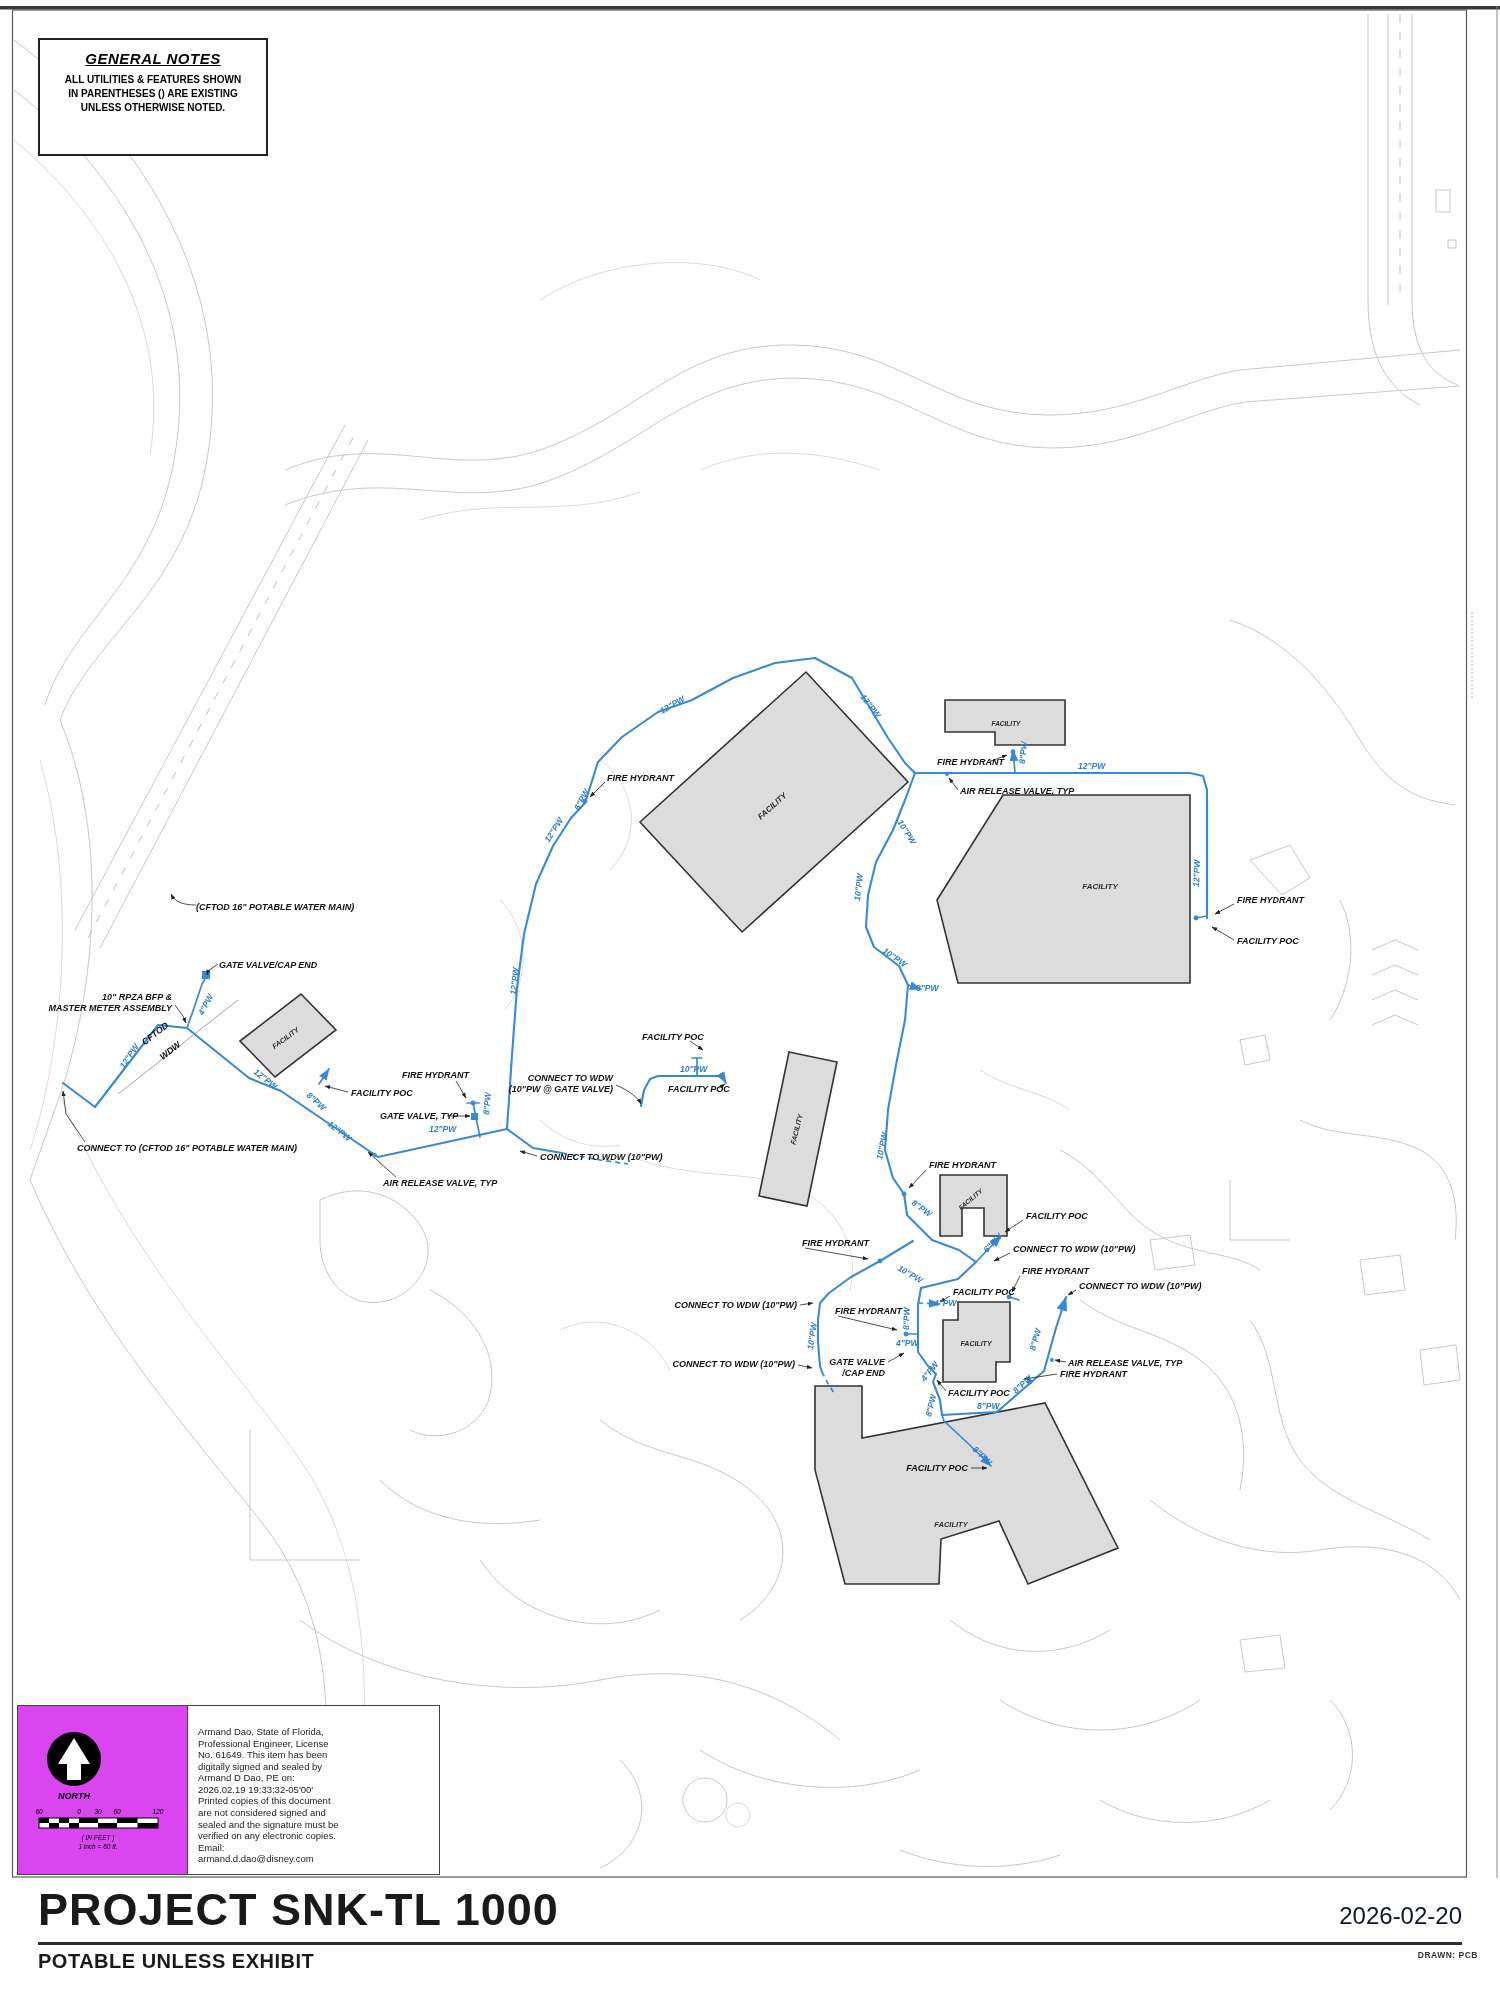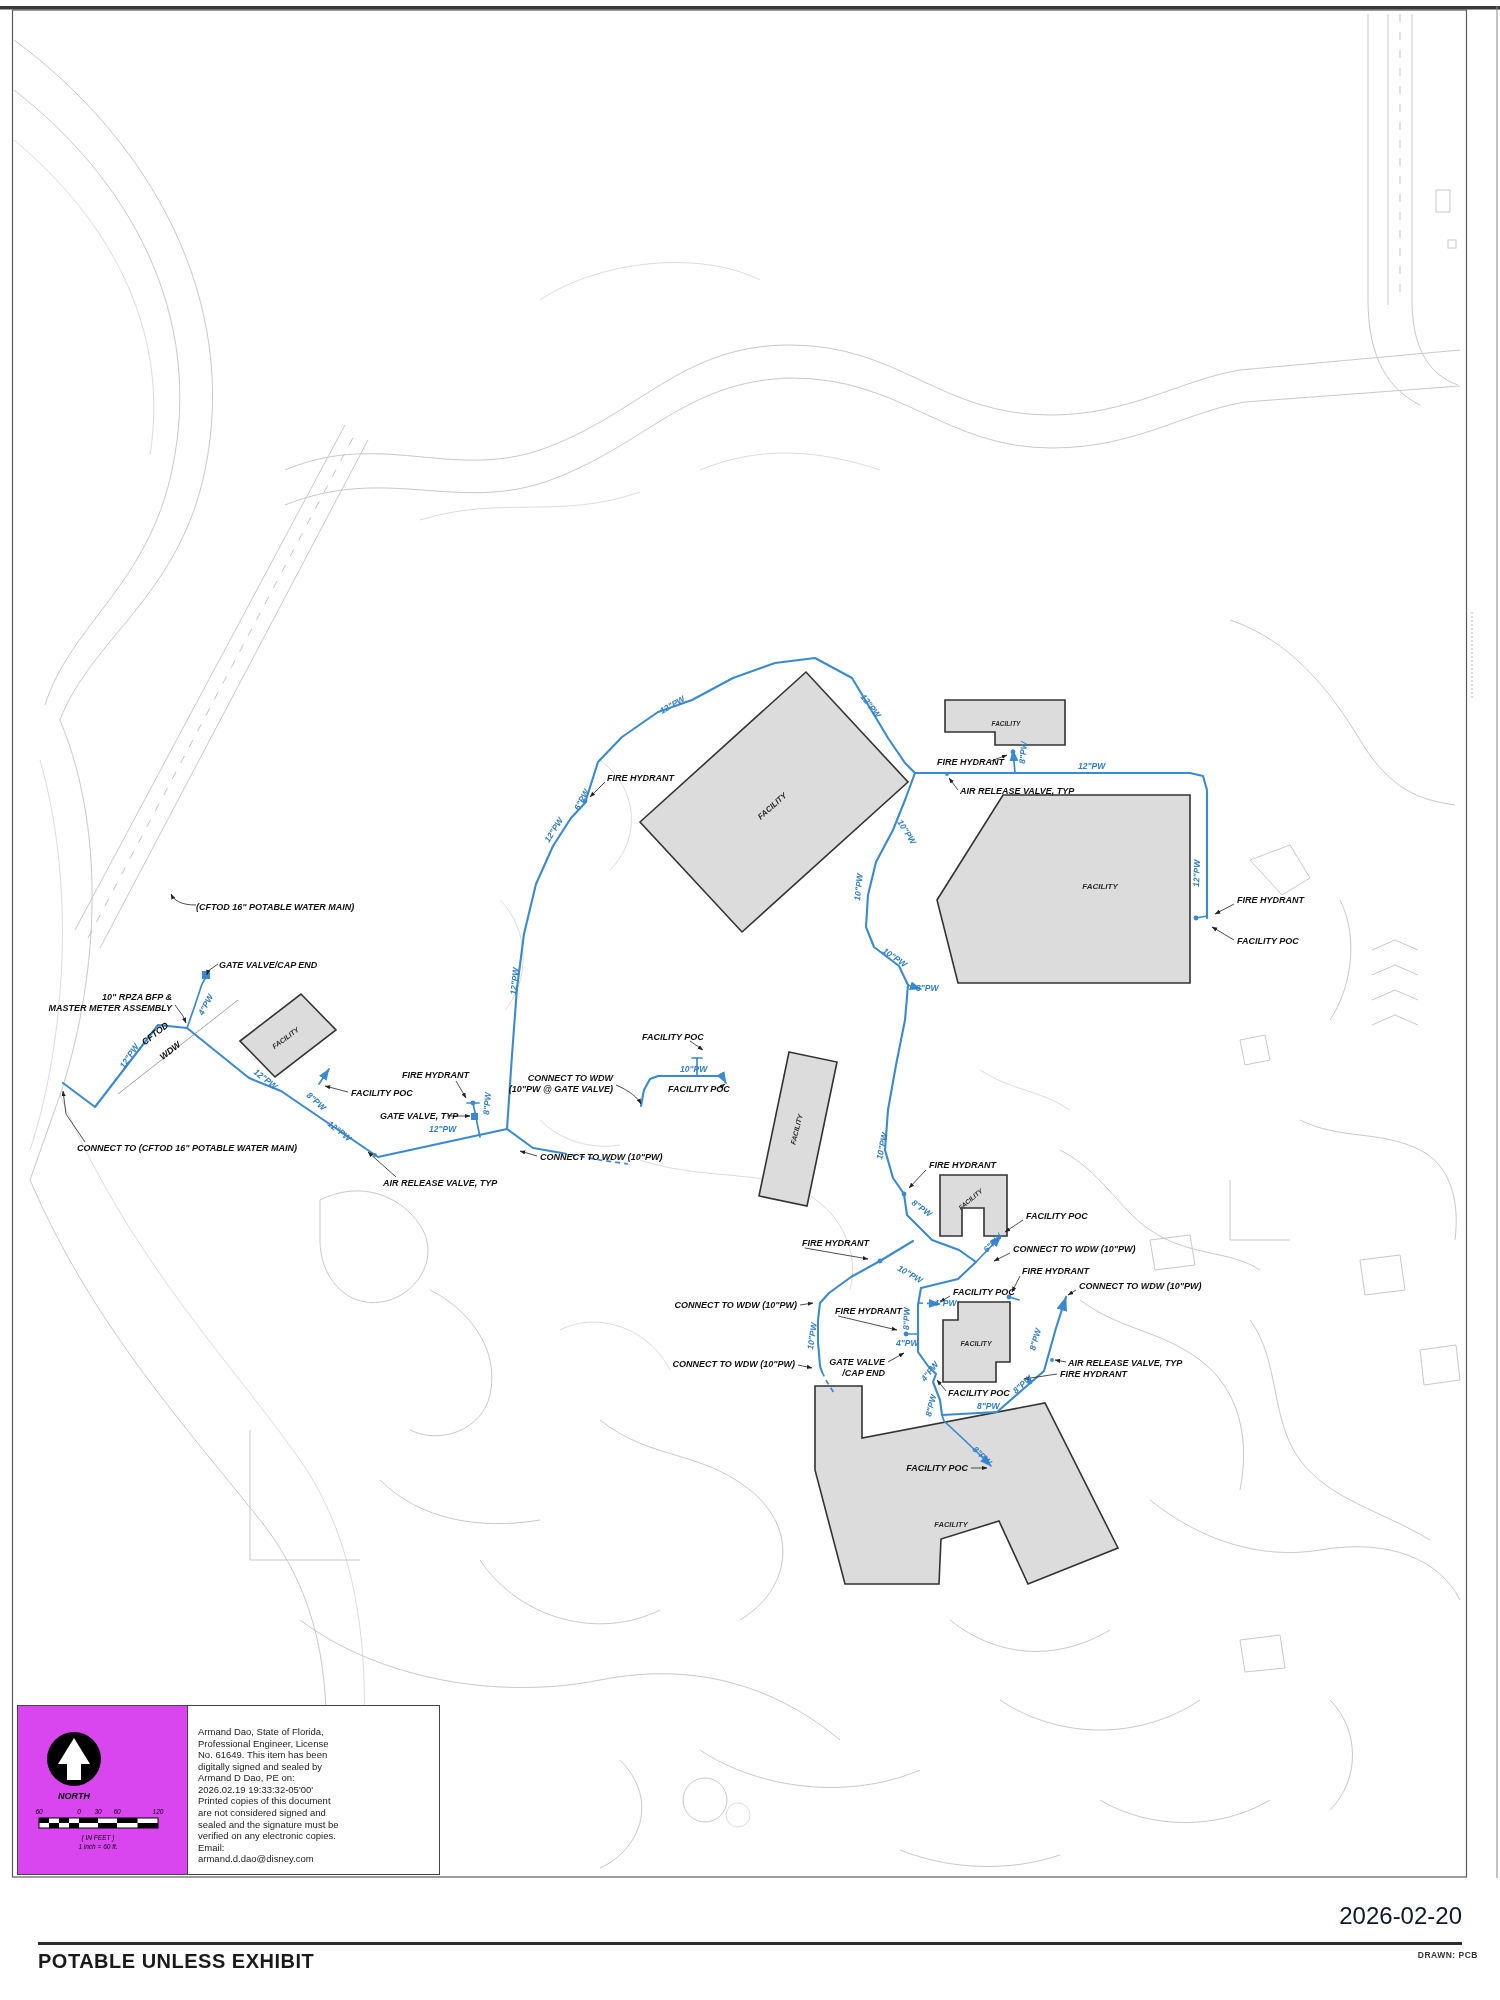--- a/index.html
+++ b/index.html
@@ -305,20 +305,26 @@
         <text class="fl" x="1006" y="726" text-anchor="middle" font-size="6.5">FACILITY</text>
         <text class="fl" x="1100" y="889" text-anchor="middle" font-size="8">FACILITY</text>
         <text class="fl" x="287" y="1040" text-anchor="middle" font-size="7" transform="rotate(-36 287 1040)">FACILITY</text>
         <text class="fl" x="799" y="1130" text-anchor="middle" font-size="7" transform="rotate(-76 799 1130)">FACILITY</text>
         <text class="fl" x="972" y="1201" text-anchor="middle" font-size="6.5" transform="rotate(-40 972 1201)">FACILITY</text>
         <text class="fl" x="976" y="1346" text-anchor="middle" font-size="7">FACILITY</text>
         <text class="fl" x="951" y="1527" text-anchor="middle" font-size="7.5">FACILITY</text>
       </g>
   </svg>
 
+  <div class="notes">
+    <h1>GENERAL NOTES</h1>
+    <div class="body">ALL UTILITIES &amp; FEATURES SHOWN
+IN PARENTHESES () ARE EXISTING
+UNLESS OTHERWISE NOTED.</div>
+  </div>
 
   <div class="nbox">
     <svg class="nb-svg" width="169" height="168" viewBox="0 0 169 168">
       <g>
         <circle cx="56" cy="53" r="27" fill="#000"></circle>
         <polygon points="56,32 40,58 49,58 49,74 63,74 63,58 72,58" fill="#fff"></polygon>
       </g>
       <text x="56" y="93" text-anchor="middle" font-size="9" font-style="italic" font-weight="bold">NORTH</text>
       <g>
         <rect x="21" y="112" width="119" height="10" fill="#fff" stroke="#000" stroke-width="1"></rect>
@@ -352,19 +358,20 @@
 2026.02.19 19:33:32-05'00'
 Printed copies of this document
 are not considered signed and
 sealed and the signature must be
 verified on any electronic copies.
 Email:
 armand.d.dao@disney.com</div>
   </div>
 
   <div class="tblock">
+    <div class="ptitle">PROJECT SNK-TL 1000</div>
     <div class="pdate">2026-02-20</div>
     <div class="trule"></div>
     <div class="psub">POTABLE UNLESS EXHIBIT</div>
     <div class="pdrawn">DRAWN: PCB</div>
   </div>
 
 </div>
 
 </body></html>

